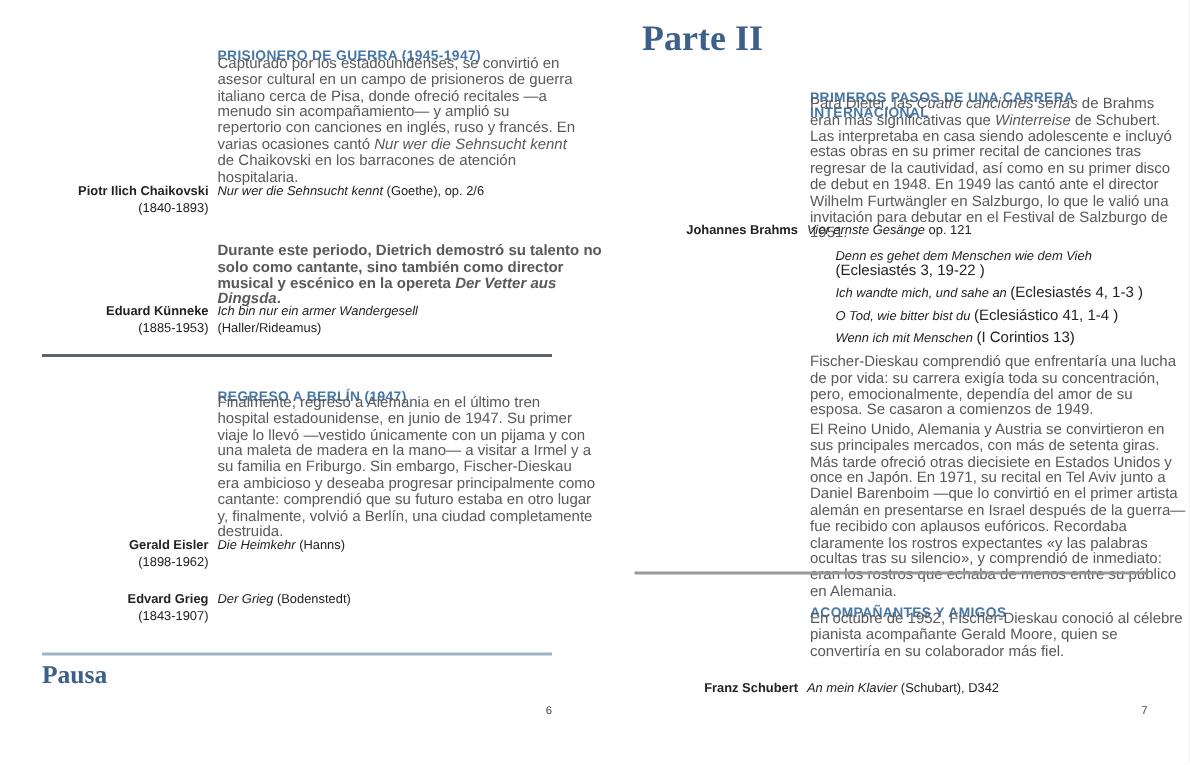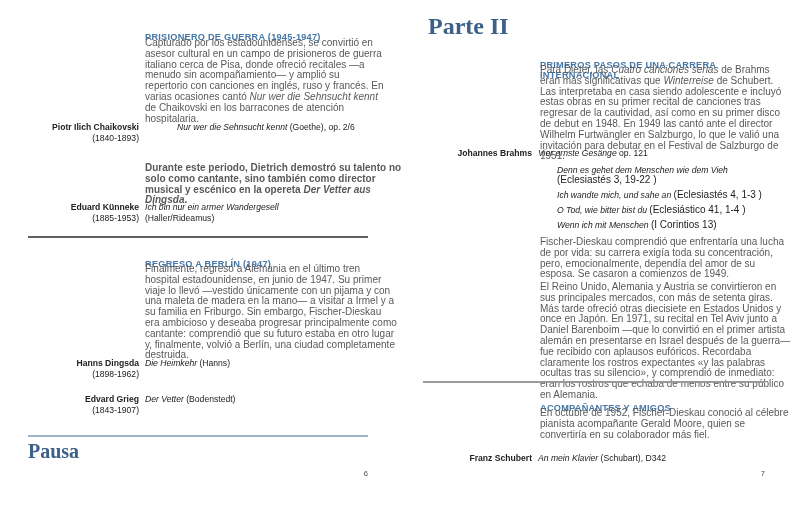--- a/index.html
+++ b/index.html
@@ -22,35 +22,35 @@
   .wtitle{flex:1;color:var(--ink);}
   .mv{font-size:8.6px;line-height:10.4px;color:var(--ink);width:240px;}
   .seg-i{font-style:italic;}
   .seg-ref{font-style:normal;font-size:10px;}
   .rule{height:1.5px;}
   .rule-dark{background:var(--rule-dark);}
   .rule-blue{background:var(--rule-light-blue);height:2px;}
   .rule-gray{background:var(--rule-gray);}
   .serif-h{font-family:"Liberation Serif","DejaVu Serif",serif;color:var(--serif-blue);font-weight:600;}
   .parte{font-size:24px;}
-  .pausa{font-size:20px;}
+  .pausa{font-size:17px;}
   .pgnum{font-size:7.5px;color:#4a4a4a;text-align:right;}
 </style>
 </head>
 <body>
 
 <div class="spread">
 
   <section class="page" id="pageL">
 
     <h3 class="abs sec-h" style="left:145px;top:23px;">PRISIONERO DE GUERRA (1945-1947)</h3>
 
     <p class="abs body" style="left:145px;top:38px;width:240px;margin:0;"><span>Capturado por los estadounidenses, se convirtió en asesor cultural en un campo de prisioneros de guerra italiano cerca de Pisa, donde ofreció recitales —a menudo sin acompañamiento— y amplió su repertorio con canciones en inglés, ruso y francés. En varias ocasiones cantó </span><span class="seg-i">Nur wer die Sehnsucht kennt</span><span> de Chaikovski en los barracones de atención hospitalaria.</span></p>
 
-    <div class="abs work wL" style="top:122px;gap:32px;">
+    <div class="abs work wL" style="top:122px;">
       <div class="wname">
         <div class="nm">Piotr Ilich Chaikovski</div>
         <div class="dt">(1840-1893)</div>
       </div>
       <div class="wtitle"><span class="seg-i">Nur wer die Sehnsucht kennt</span><span> (Goethe), op. 2/6</span></div>
     </div>
 
     <p class="abs body" style="left:145px;top:163px;width:266px;margin:0;font-weight:bold;"><span>Durante este periodo, Dietrich demostró su talento no solo como cantante, sino también como director musical y escénico en la opereta </span><span class="seg-i">Der Vetter aus Dingsda</span><span>.</span></p>
 
     <div class="abs work wL" style="top:202px;">
@@ -62,32 +62,32 @@
     </div>
 
     <div class="abs rule rule-dark" style="left:28px;top:236px;width:340px;"></div>
 
     <h3 class="abs sec-h" style="left:145px;top:250px;">REGRESO A BERLÍN (1947)</h3>
 
     <p class="abs body" style="left:145px;top:264px;width:252px;margin:0;"><span>Finalmente, regresó a Alemania en el último tren hospital estadounidense, en junio de 1947. Su primer viaje lo llevó —vestido únicamente con un pijama y con una maleta de madera en la mano— a visitar a Irmel y a su familia en Friburgo. Sin embargo, Fischer-Dieskau era ambicioso y deseaba progresar principalmente como cantante: comprendió que su futuro estaba en otro lugar y, finalmente, volvió a Berlín, una ciudad completamente destruida.</span></p>
 
     <div class="abs work wL" style="top:358px;">
       <div class="wname">
-        <div class="nm">Hanns Dingsda</div>
+        <div class="nm">Gerald Eisler</div>
         <div class="dt">(1898-1962)</div>
       </div>
       <div class="wtitle"><span class="seg-i">Die Heimkehr</span><span> (Hanns)</span></div>
     </div>
 
     <div class="abs work wL" style="top:394px;">
       <div class="wname">
         <div class="nm">Edvard Grieg</div>
         <div class="dt">(1843-1907)</div>
       </div>
-      <div class="wtitle"><span class="seg-i">Der Vetter</span><span> (Bodenstedt)</span></div>
+      <div class="wtitle"><span class="seg-i">Der Grieg</span><span> (Bodenstedt)</span></div>
     </div>
 
     <div class="abs rule rule-blue" style="left:28px;top:435px;width:340px;"></div>
 
     <h2 class="abs serif-h pausa" style="left:28px;top:440px;margin:0;">Pausa</h2>
 
     <div class="abs pgnum" style="left:28px;top:469px;width:340px;">6</div>
   </section>
 
   <section class="page" id="pageR">

